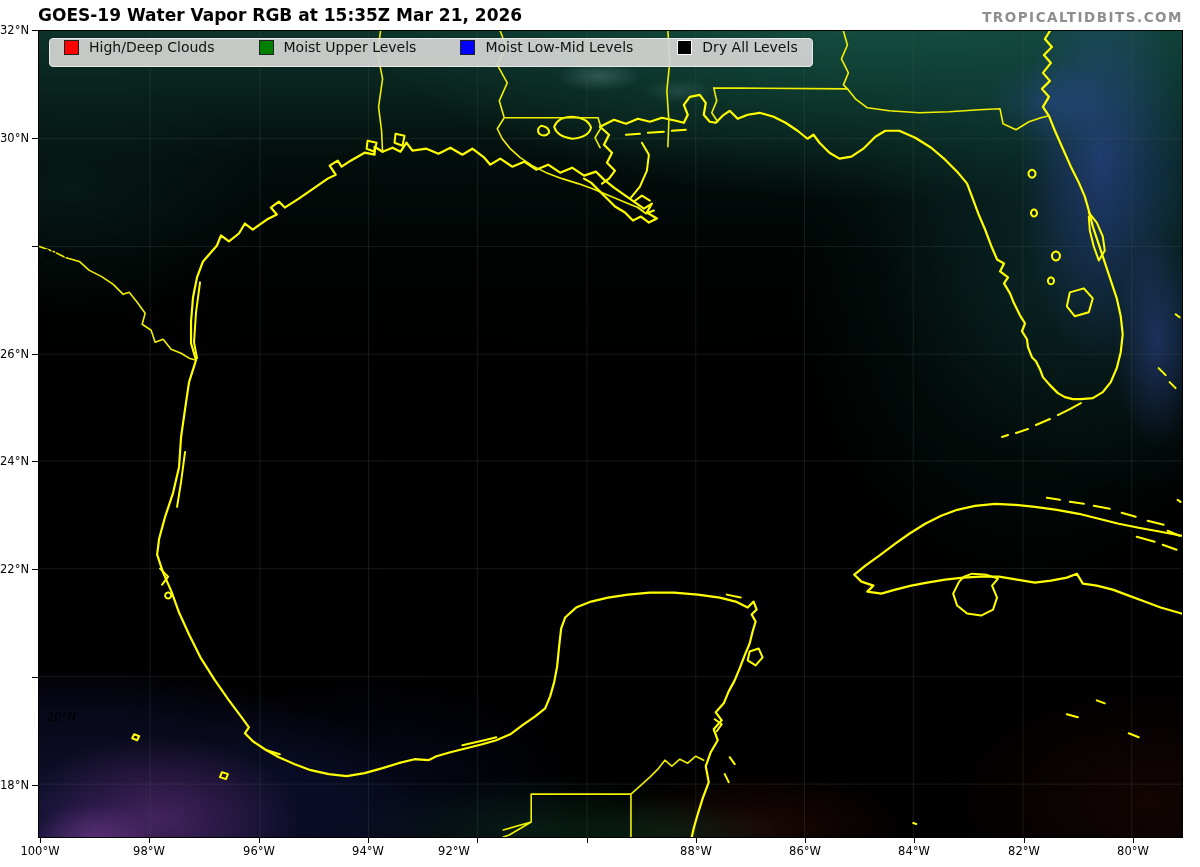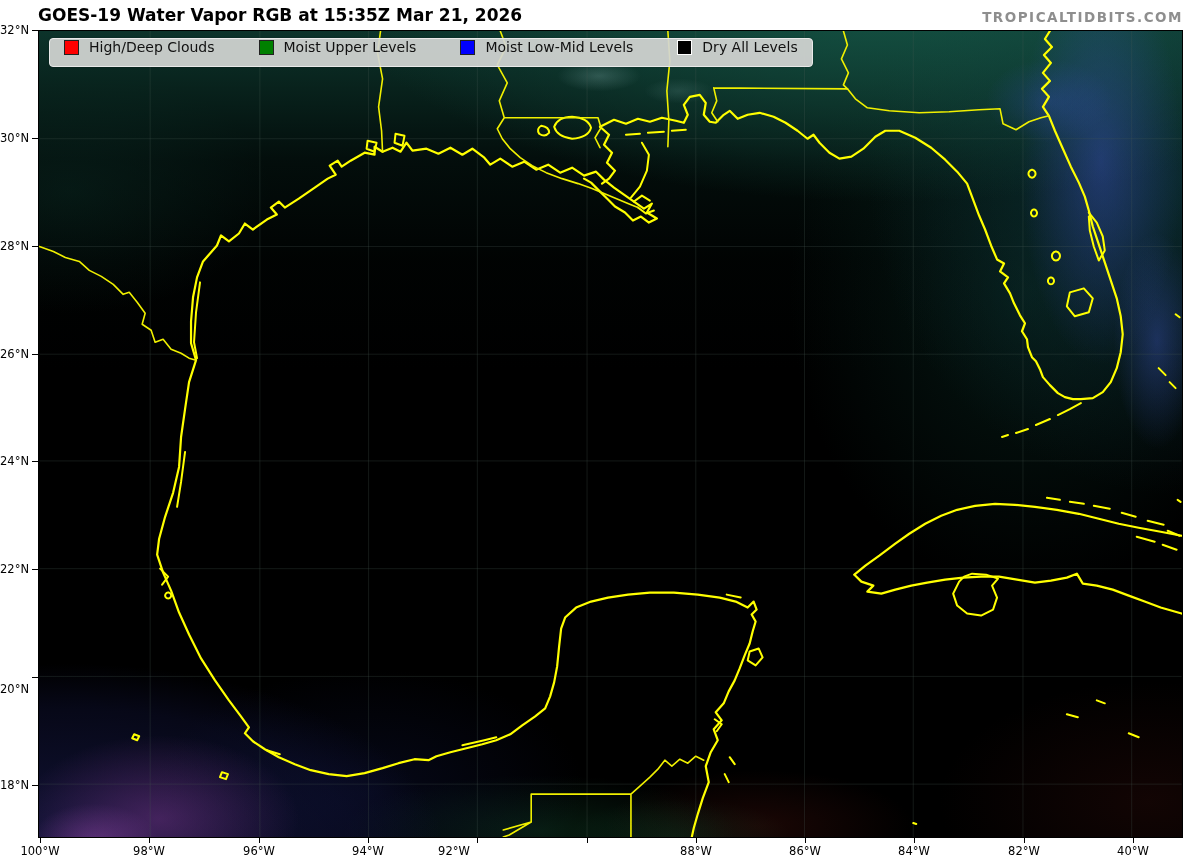--- a/index.html
+++ b/index.html
@@ -123,25 +123,25 @@
   <div class="tick left" style="top:30px;"></div>
   <div class="tick left" style="top:138px;"></div>
   <div class="tick left" style="top:246px;"></div>
   <div class="tick left" style="top:354px;"></div>
   <div class="tick left" style="top:461px;"></div>
   <div class="tick left" style="top:569px;"></div>
   <div class="tick left" style="top:677px;"></div>
   <div class="tick left" style="top:785px;"></div>
   <div class="lat-label" style="top:30px;">32°N</div>
   <div class="lat-label" style="top:138px;">30°N</div>
-  <div class="lat-label" style="top:246px;">28°N</div>
+  <div class="lat-label" style="top:254px;padding-left:43px;">28°N</div>
   <div class="lat-label" style="top:354px;">26°N</div>
   <div class="lat-label" style="top:461px;">24°N</div>
   <div class="lat-label" style="top:569px;">22°N</div>
-  <div class="lat-label" style="top:689px;">20°N</div>
+  <div class="lat-label" style="top:717px;margin-left:47px;">20°N</div>
   <div class="lat-label" style="top:785px;">18°N</div>
 
   <div class="tick bottom" style="left:40px;"></div>
   <div class="tick bottom" style="left:149px;"></div>
   <div class="tick bottom" style="left:259px;"></div>
   <div class="tick bottom" style="left:368px;"></div>
   <div class="tick bottom" style="left:477px;"></div>
   <div class="tick bottom" style="left:587px;"></div>
   <div class="tick bottom" style="left:696px;"></div>
   <div class="tick bottom" style="left:805px;"></div>
@@ -151,15 +151,15 @@
   <div class="lon-label" style="left:40px;">100°W</div>
   <div class="lon-label" style="left:149px;">98°W</div>
   <div class="lon-label" style="left:259px;">96°W</div>
   <div class="lon-label" style="left:368px;">94°W</div>
   <div class="lon-label" style="left:454px;">92°W</div>
   <div class="lon-label" style="left:587px;margin-top:38px;">90°W</div>
   <div class="lon-label" style="left:696px;">88°W</div>
   <div class="lon-label" style="left:805px;">86°W</div>
   <div class="lon-label" style="left:914px;">84°W</div>
   <div class="lon-label" style="left:1024px;">82°W</div>
-  <div class="lon-label" style="left:1133px;">40°W</div>
+  <div class="lon-label" style="left:1133px;">80°W</div>
 
 </div>
 
 </body></html>

